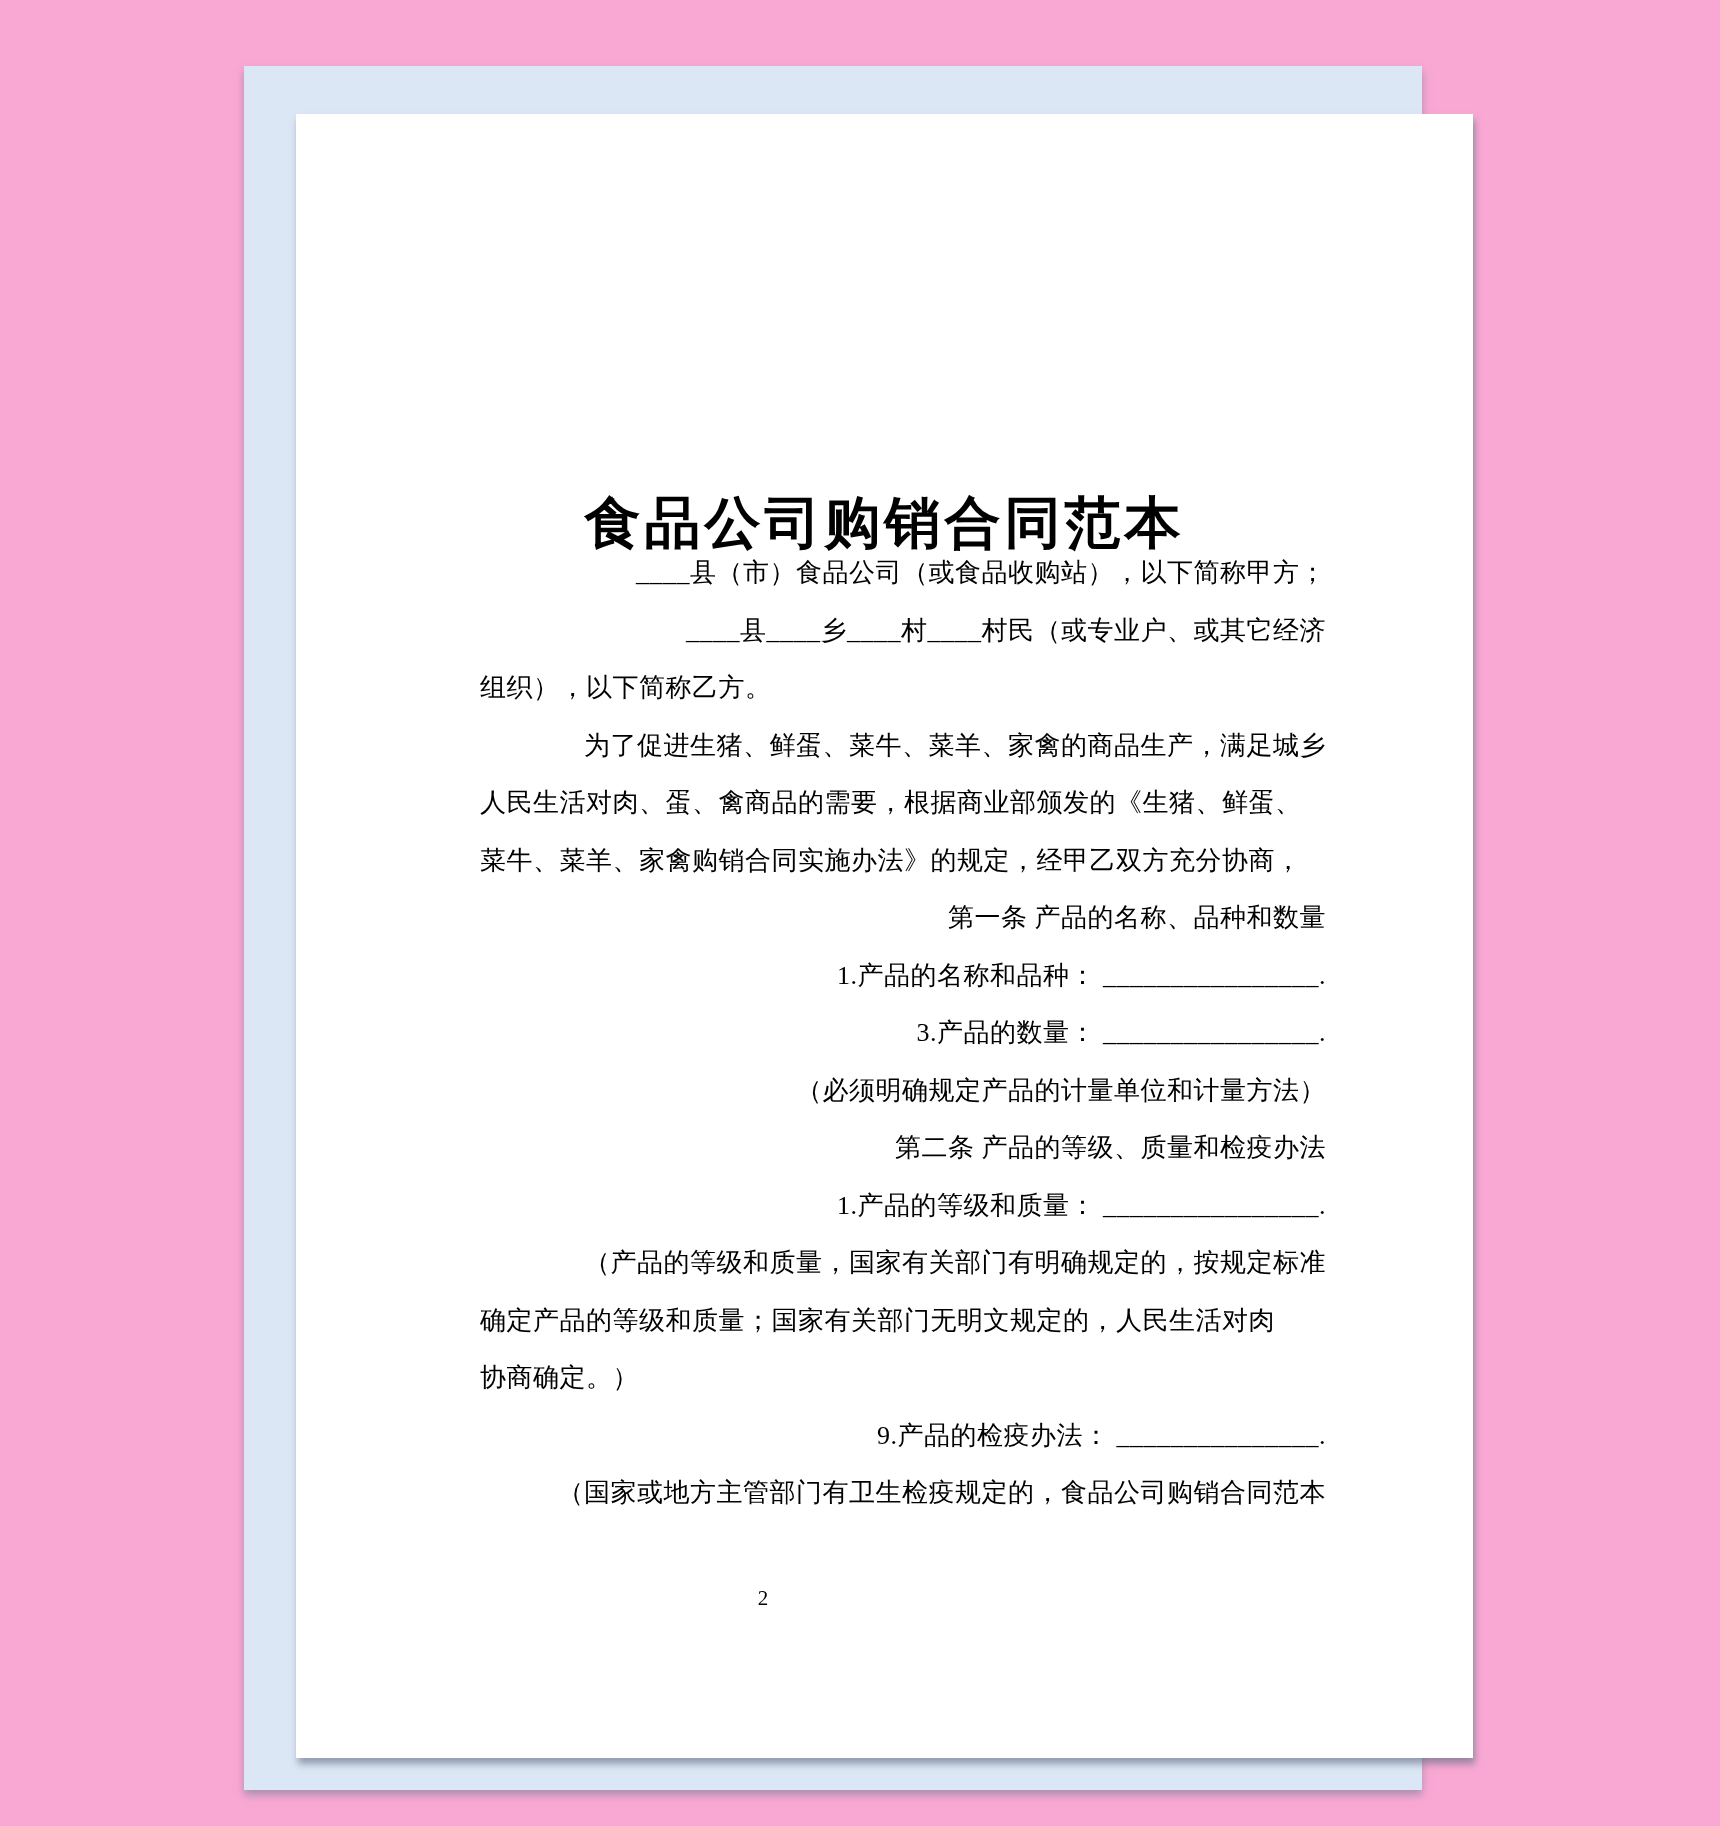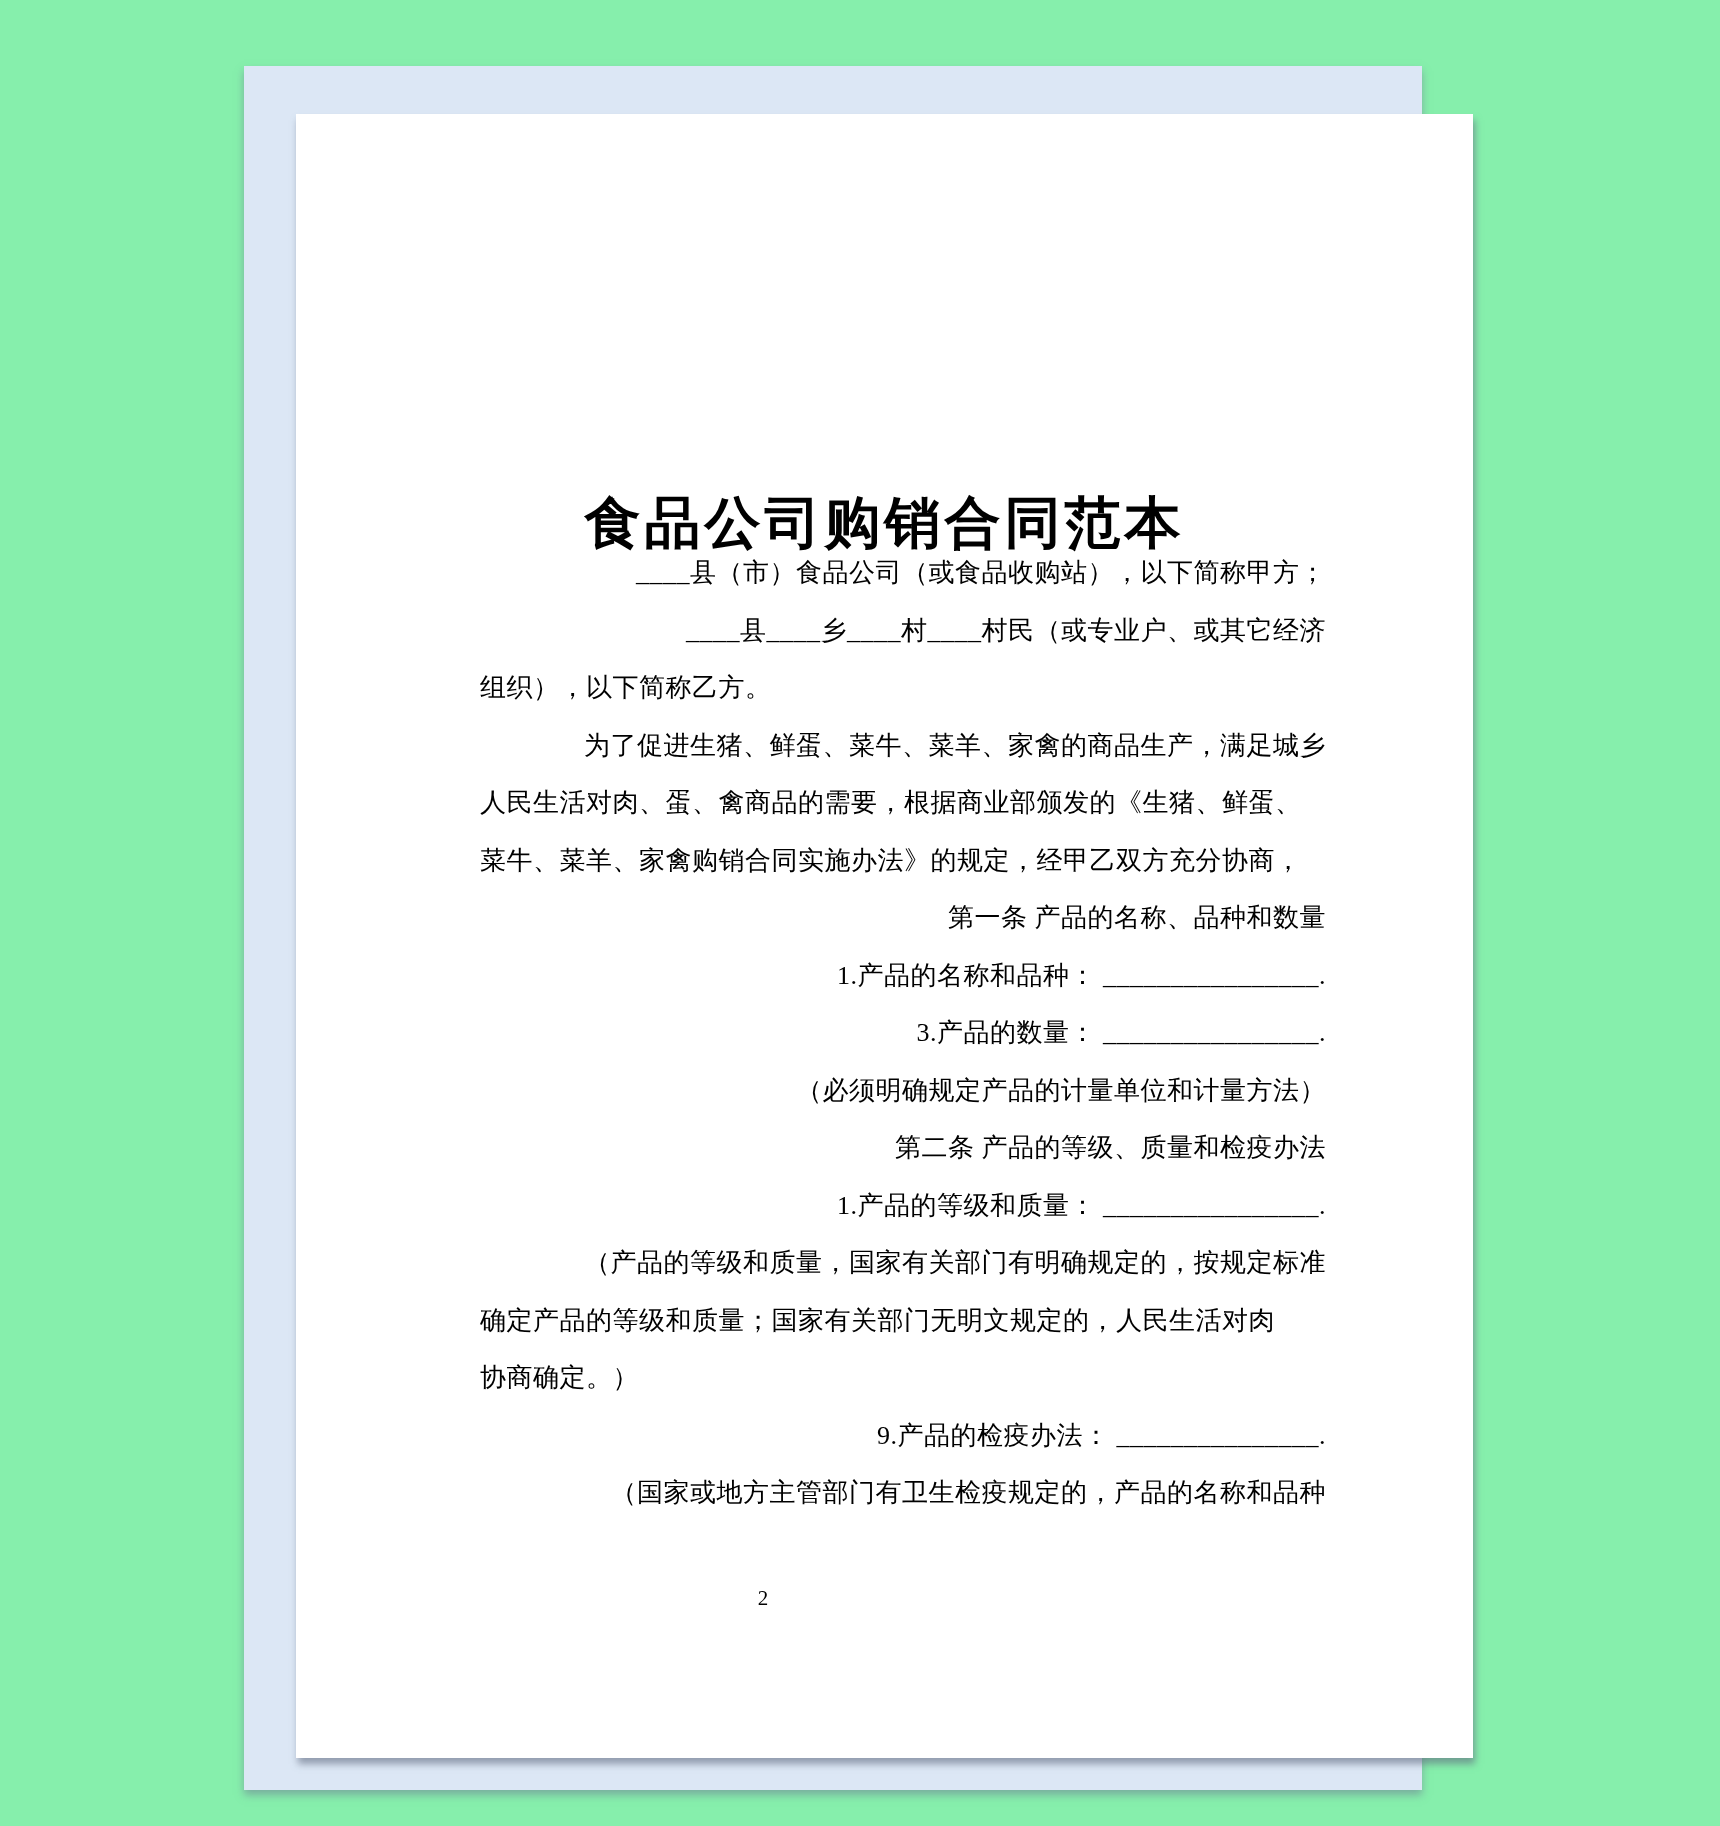--- a/index.html
+++ b/index.html
@@ -8,21 +8,21 @@
     width: 1720px;
     height: 1826px;
     overflow: hidden;
     background: #c8d3e1;
     font-family: "Liberation Serif", "DejaVu Serif", serif;
   }
   .canvas {
     position: relative;
     width: 1720px;
     height: 1826px;
-    background: #86efac;
+    background: #f9a8d4;
   }
   .back-sheet {
     position: absolute;
     left: 244px;
     top: 66px;
     width: 1178px;
     height: 1724px;
     background: #dce7f5;
     box-shadow: 0 5px 8px rgba(110, 122, 145, 0.55);
   }
@@ -96,17 +96,17 @@
       <div class="doc-line indent">第一条 产品的名称、品种和数量</div>
       <div class="doc-line indent">1.产品的名称和品种： ________________.</div>
       <div class="doc-line indent">3.产品的数量： ________________.</div>
       <div class="doc-line indent">（必须明确规定产品的计量单位和计量方法）</div>
       <div class="doc-line indent">第二条 产品的等级、质量和检疫办法</div>
       <div class="doc-line indent">1.产品的等级和质量： ________________.</div>
       <div class="doc-line indent">（产品的等级和质量，国家有关部门有明确规定的，按规定标准</div>
       <div class="doc-line">确定产品的等级和质量；国家有关部门无明文规定的，人民生活对肉</div>
       <div class="doc-line">协商确定。）</div>
       <div class="doc-line indent">9.产品的检疫办法： _______________.</div>
-      <div class="doc-line indent">（国家或地方主管部门有卫生检疫规定的，产品的名称和品种</div>
+      <div class="doc-line indent">（国家或地方主管部门有卫生检疫规定的，食品公司购销合同范本</div>
     </div>
     <div class="page-number">2</div>
   </div>
 </div>
 
 </body></html>

